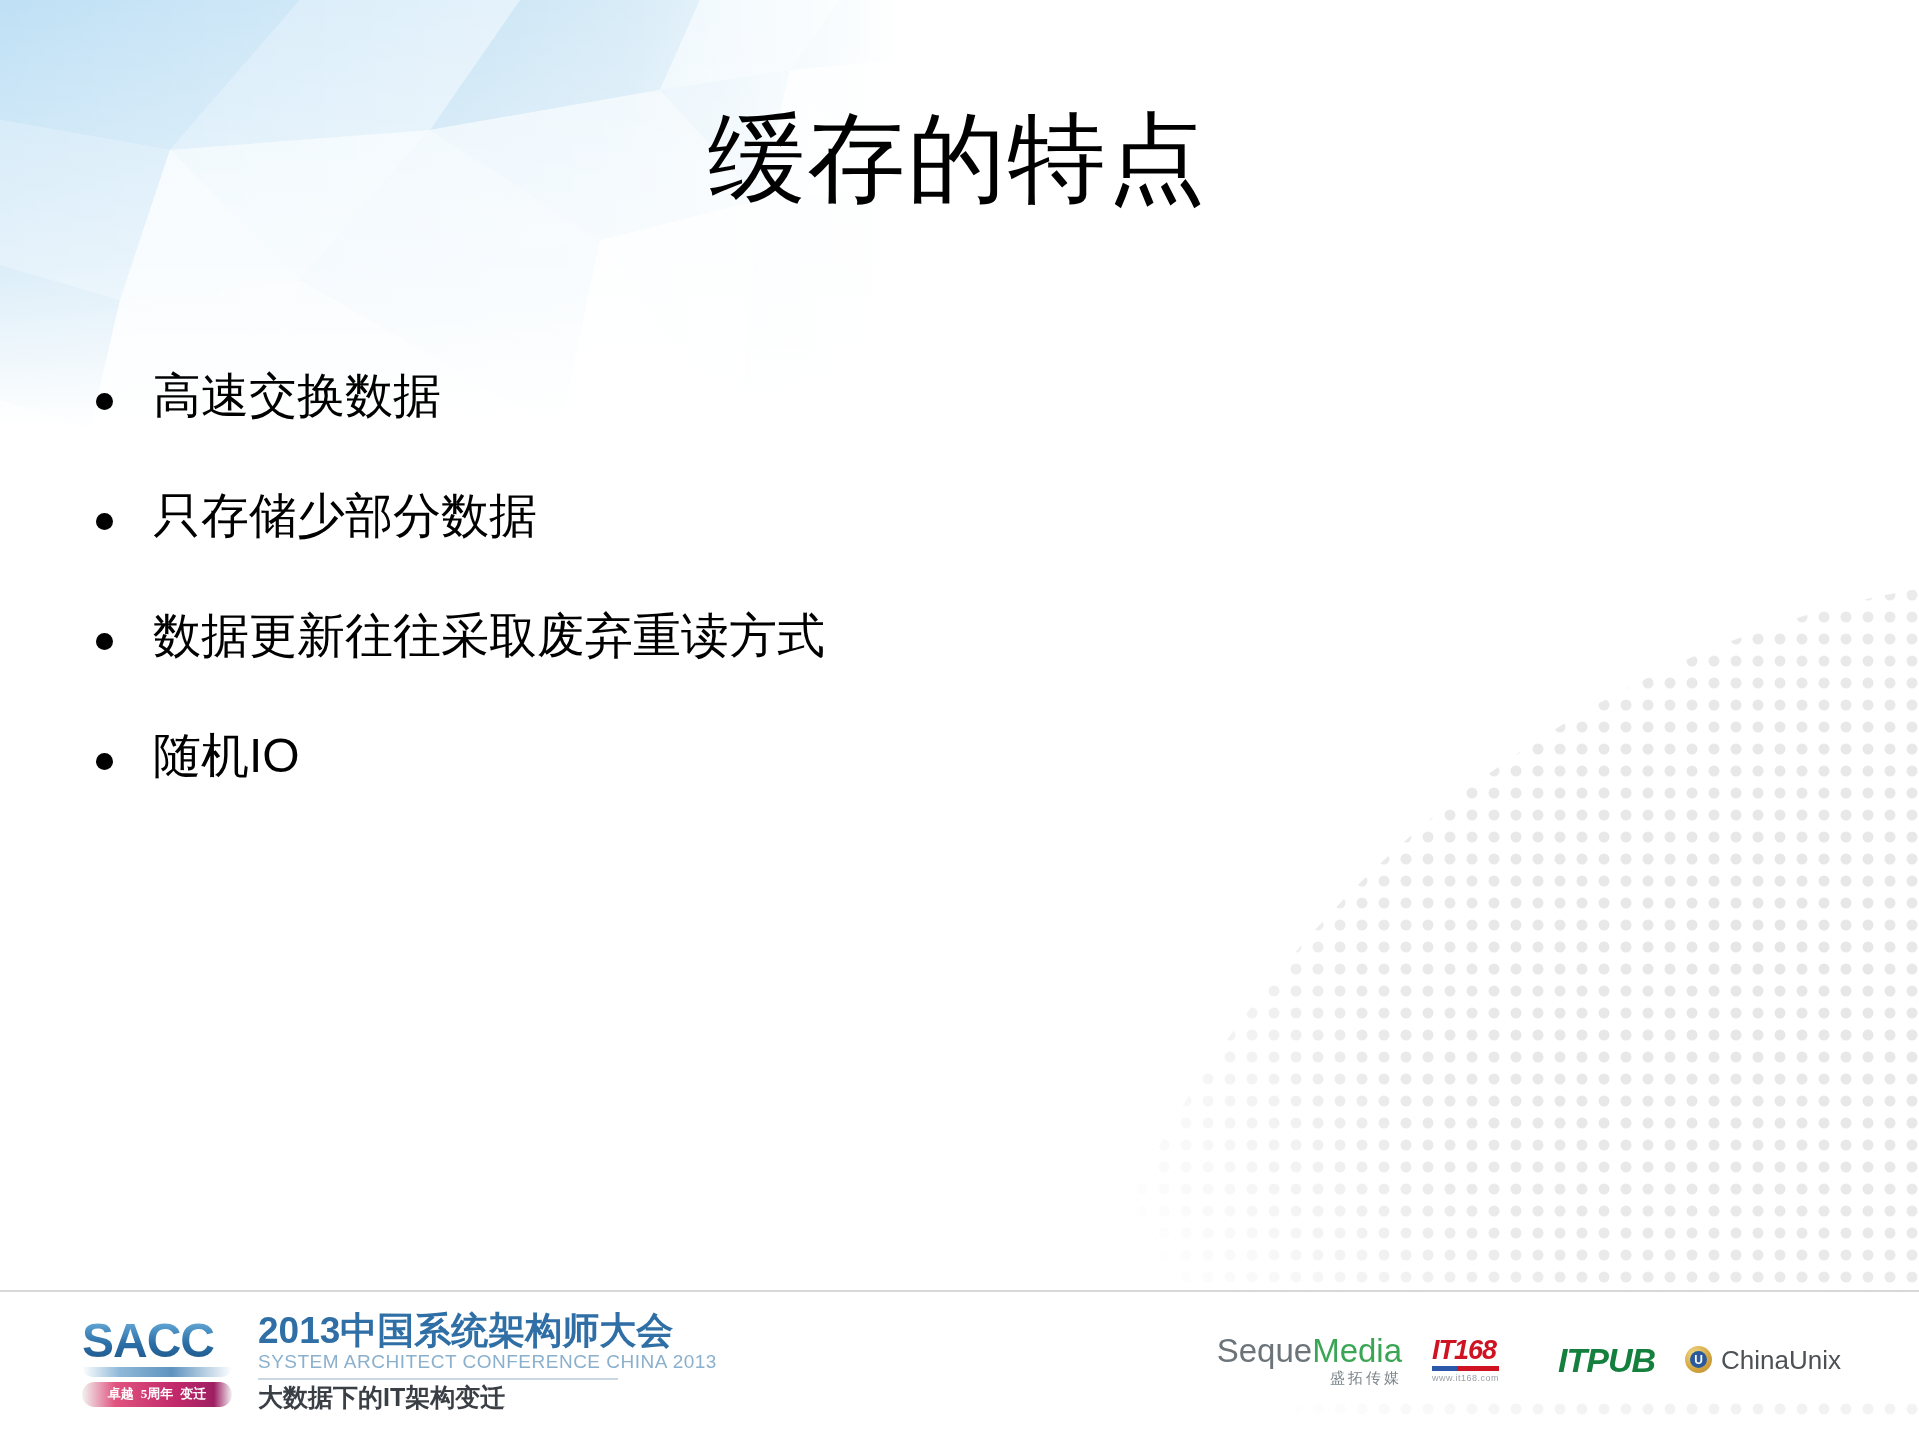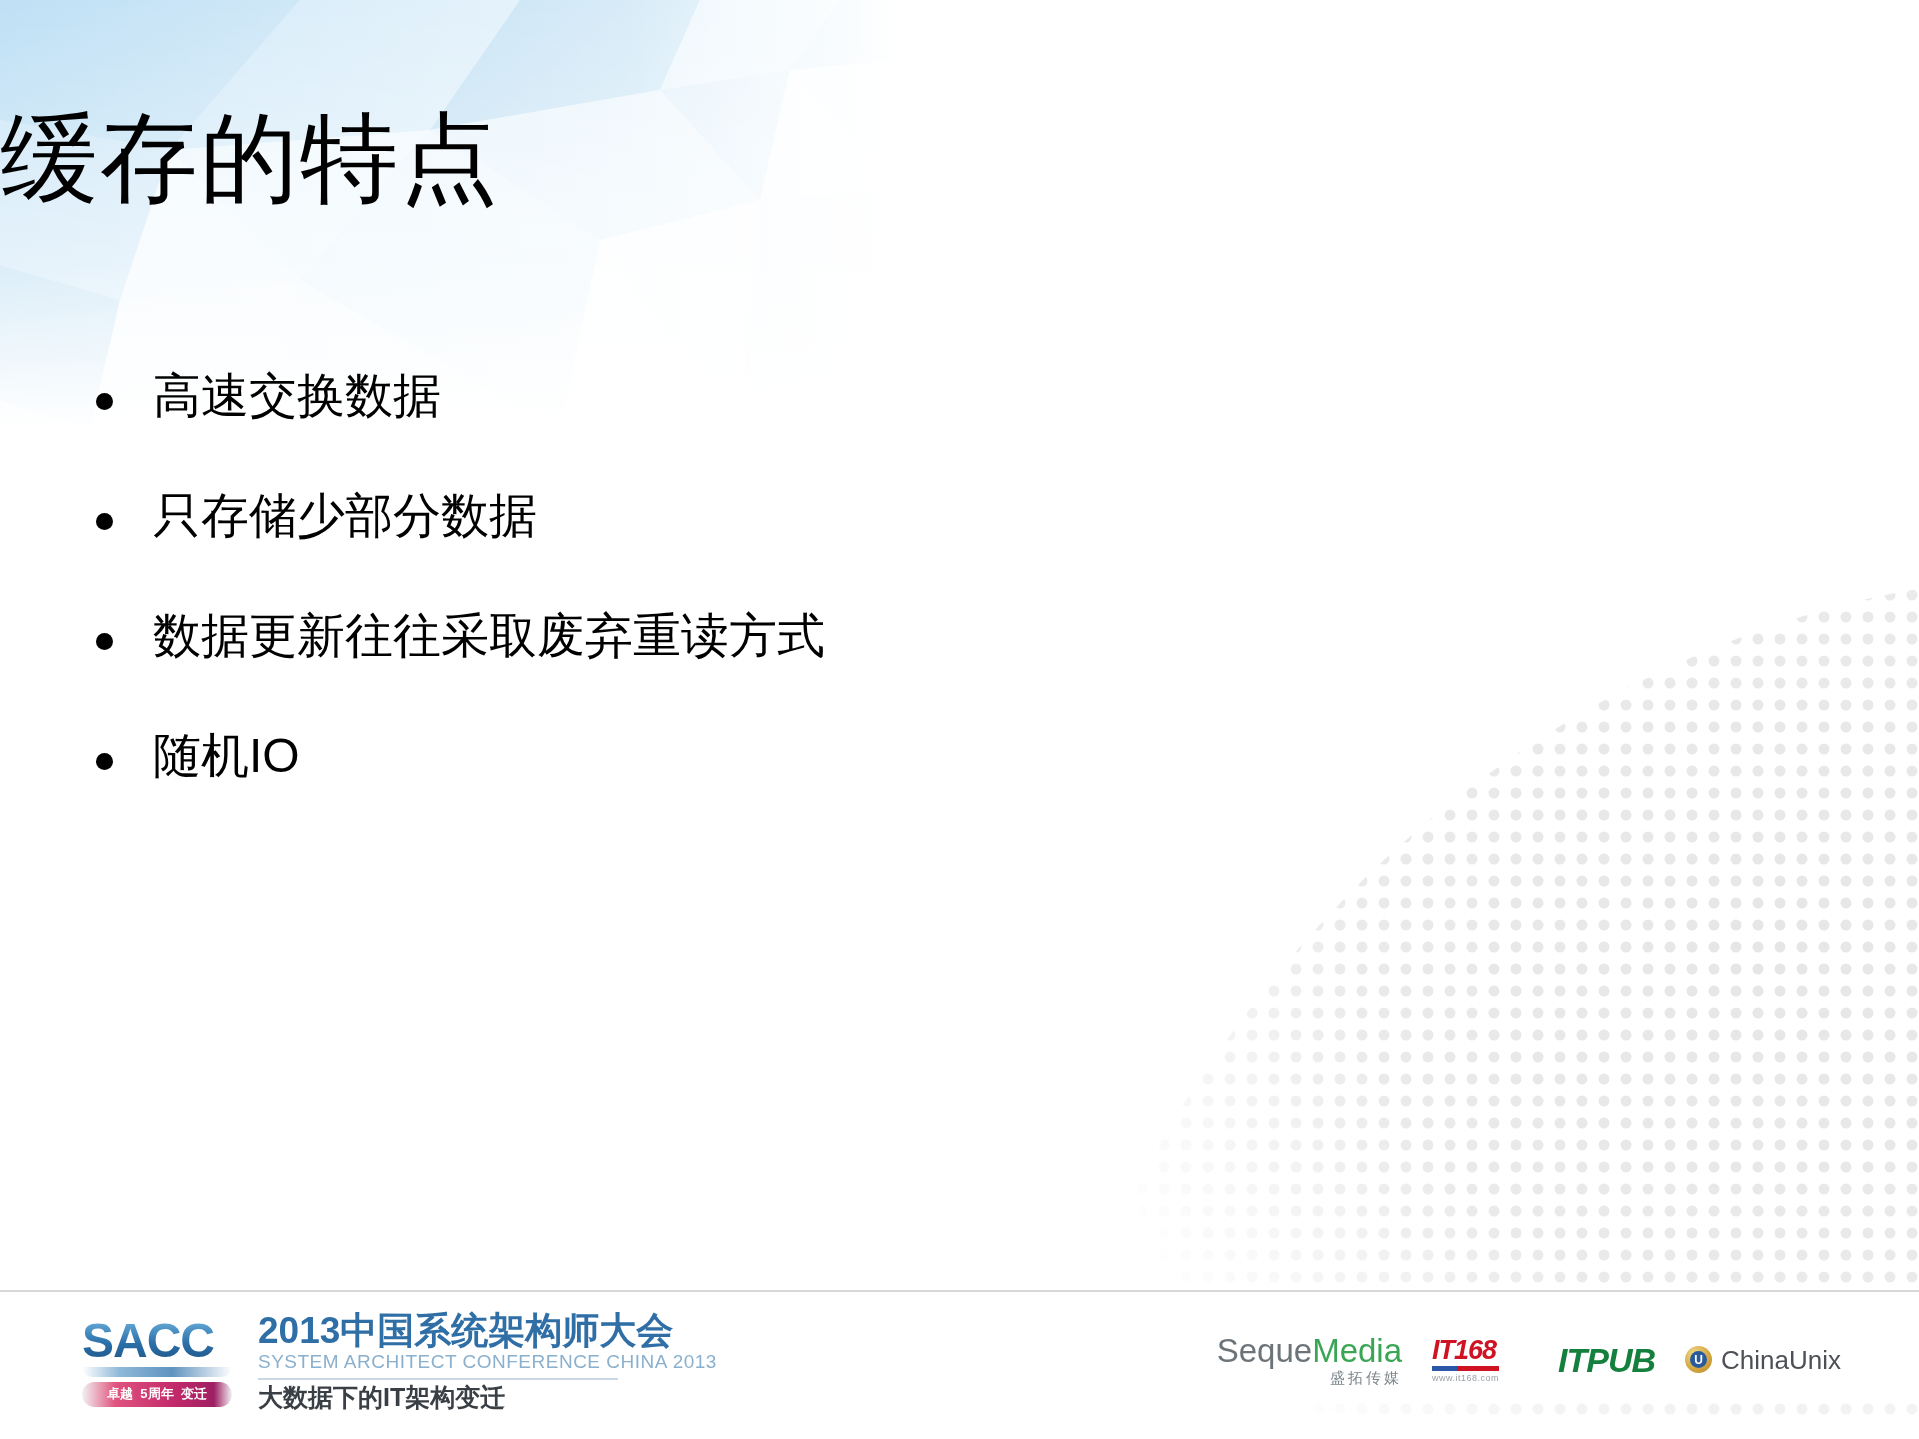--- a/index.html
+++ b/index.html
@@ -42,21 +42,21 @@
     opacity: .85;
   }
   .bg-globe svg { display: block; width: 100%; height: 100%; }
 
   
   .title {
     position: absolute;
     left: 0;
     right: 4px;
     top: 108px;
-    text-align: left;
+    text-align: center;
     font-size: 98px;
     line-height: 1.05;
     color: #000000;
     font-family: "Liberation Serif", "DejaVu Serif", serif;
     letter-spacing: 2px;
     white-space: nowrap;
   }
 
   
   .bullets {
@@ -144,21 +144,21 @@
   .sacc-ribbon {
     margin-top: 5px;
     width: 150px;
     height: 25px;
     border-radius: 13px;
     background: linear-gradient(90deg, #f2f2f2 0%, #e0547f 22%, #c2296a 62%, #9e1f63 88%, #f3f3f3 100%);
     display: flex;
     align-items: center;
     justify-content: center;
     gap: 7px;
-    font-family: Liberation Mono, monospace;
+    font-family: Liberation Serif, serif;
     font-size: 13px;
     font-weight: bold;
     color: #ffffff;
     white-space: nowrap;
   }
 
   .sacc-text-block { padding-left: 4px; }
   .sacc-cn-title {
     font-family: "Liberation Sans", "DejaVu Sans", sans-serif;
     font-size: 37px;

